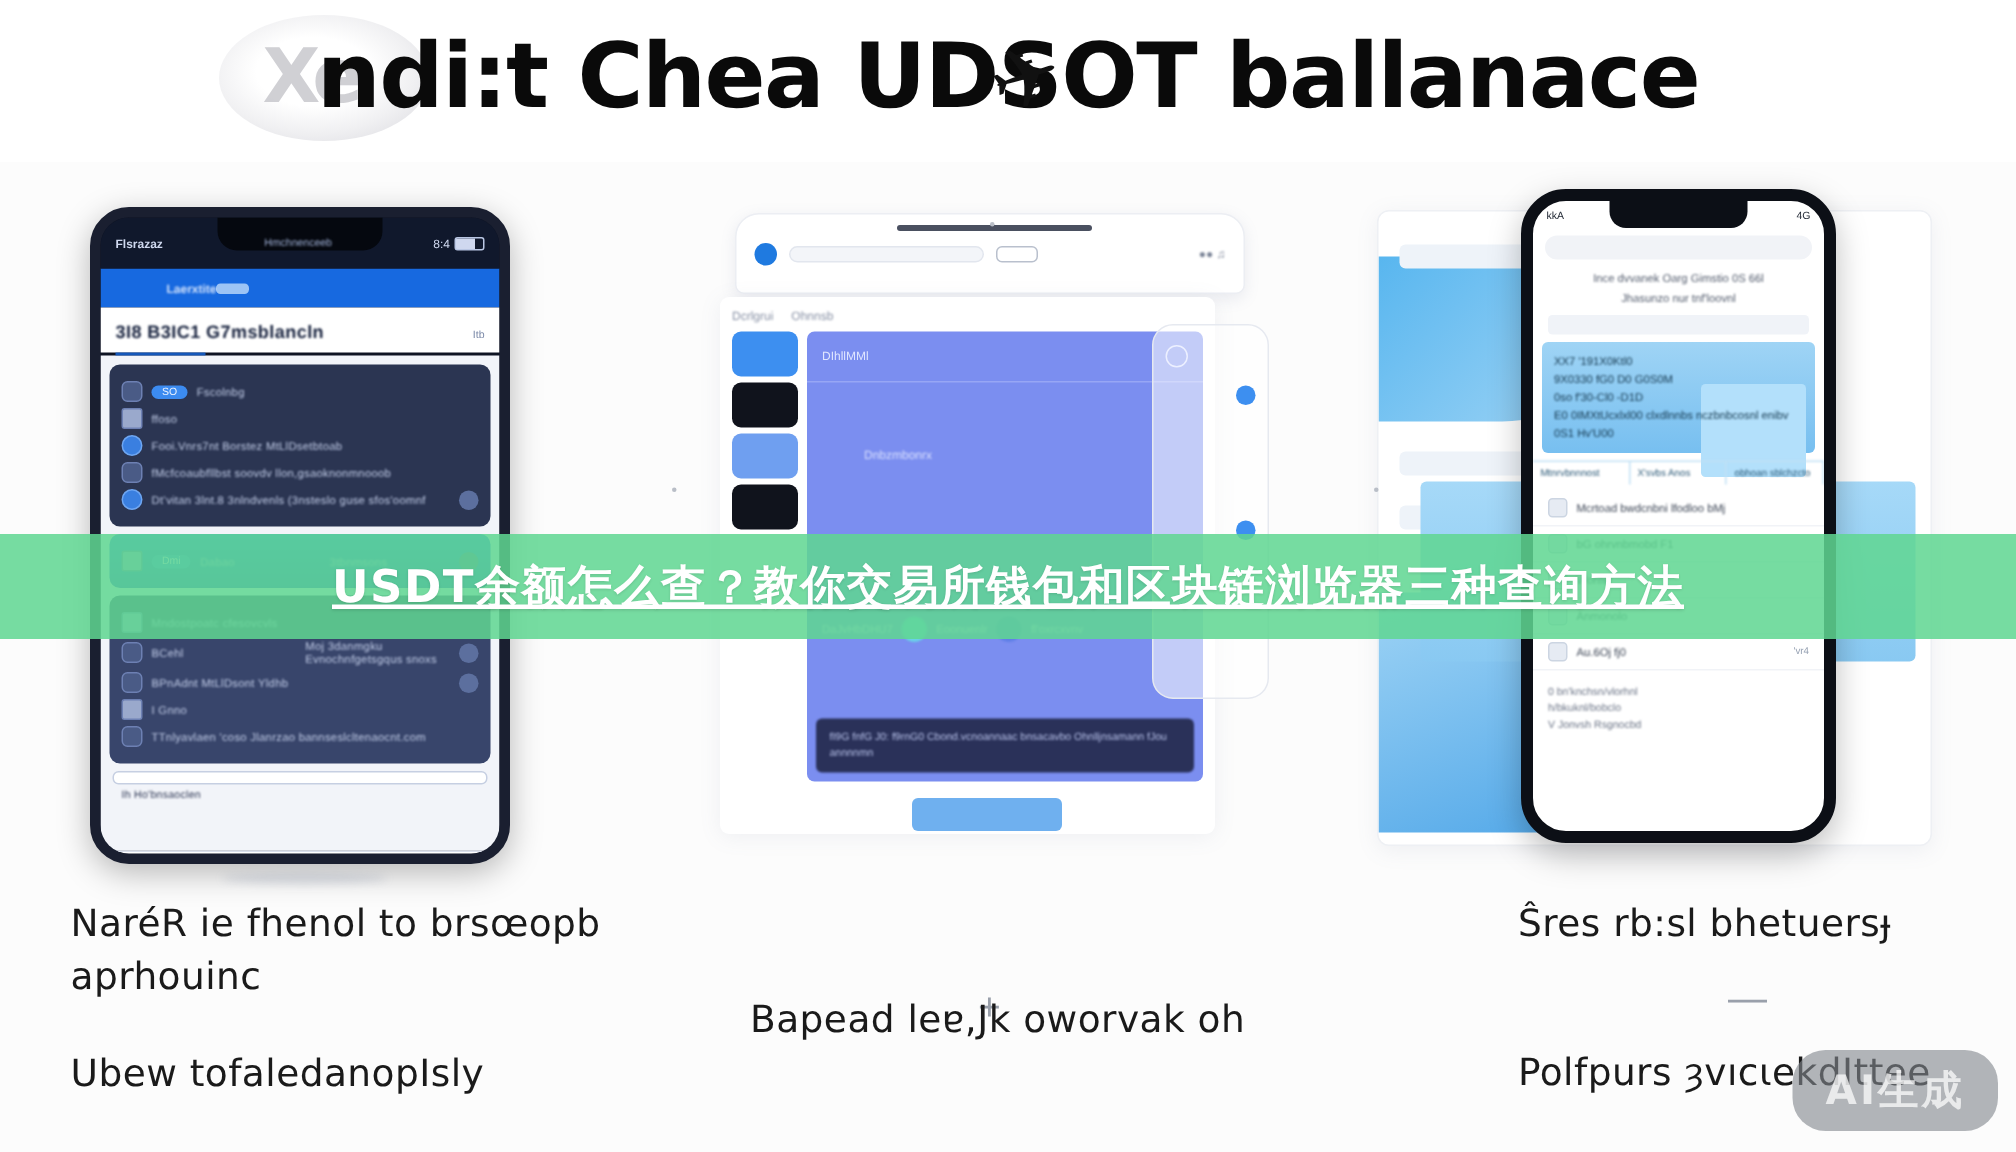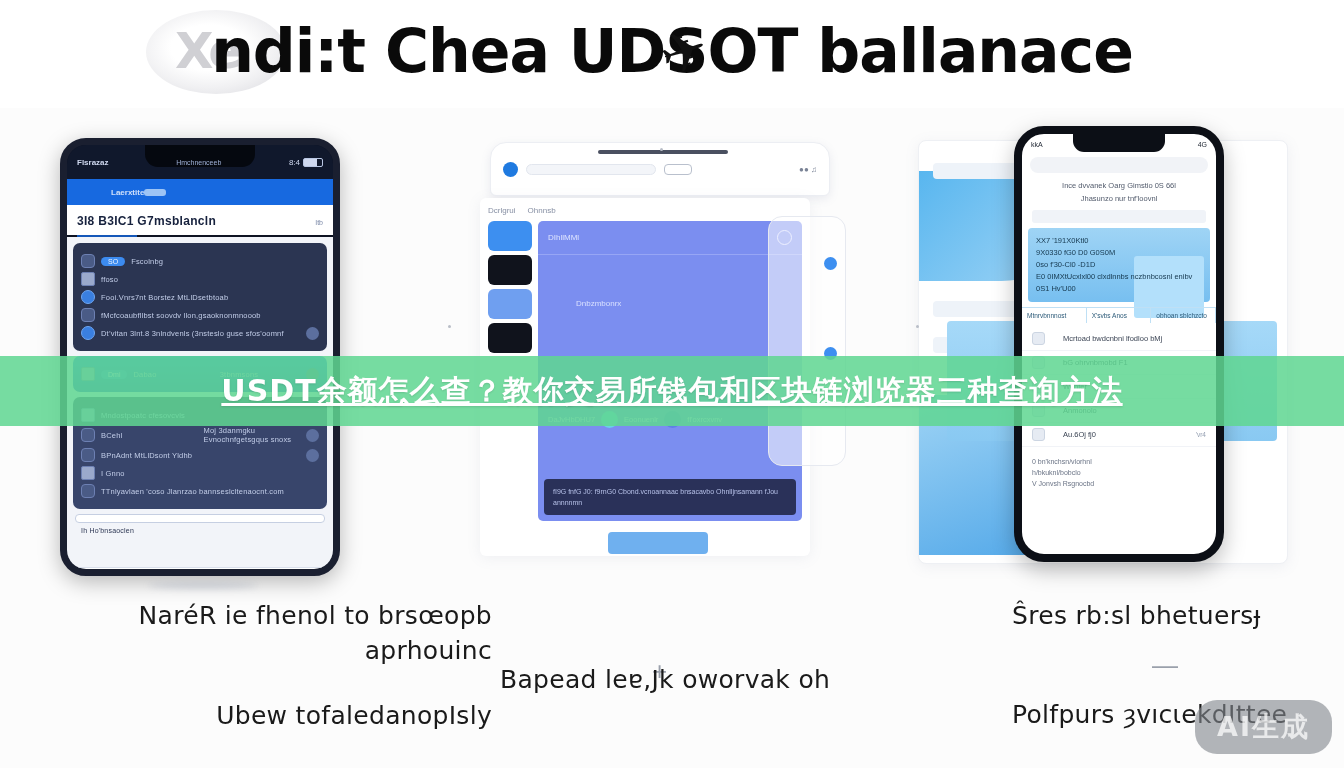--- a/index.html
+++ b/index.html
@@ -292,21 +292,21 @@
   }
   .p3-card .l { filter: blur(.65px); line-height: 12px; }
   .p3-card-box { position: absolute; right: 12px; top: 122px; width: 70px; height: 62px; background: #b3e0fb; border-radius: 3px;}
   .p3-cols {
     display: flex; border-top: 1px solid #bfe0f5;
     font-size: 6.5px; color: #2c5a78; filter: blur(.6px);
   }
   .p3-cols div { flex: 1; padding: 4px 5px; border-right: 1px solid #bfe0f5; }
   .p3-list { padding: 4px 0; }
   .p3-li {
-    display: flex; align-items: center; gap: 18px;
+    display: flex; align-items: center; gap: 6px;
     padding: 5px 10px; font-size: 7.5px; color: #3b4454;
     border-bottom: 1px solid #f1f3f7;
   }
   .p3-li .ic { width: 13px; height: 13px; border-radius: 3px; background: #e6ebf3; border: 1px solid #ccd5e2; flex: 0 0 13px;}
   .p3-li .tx { filter: blur(.6px); flex: 1; }
   .p3-li .rt { font-size: 6.5px; color: #95a0b2; filter: blur(.5px); }
   .p3-tail { padding: 5px 10px; font-size: 7px; color: #6b7486; filter: blur(.7px); line-height: 11px; }
 
   
   .banner {
@@ -326,21 +326,21 @@
     white-space: nowrap;
     text-decoration: underline;
   }
 
   
   .captions {
     position: absolute; left: 0; top: 598px;
     width: 1344px; height: 170px;
   }
   .cap { position: absolute; top: 0; width: 420px; }
-  .cap-1 { left: 72px; text-align: right; }
+  .cap-1 { left: 47px; }
   .cap-2 { left: 500px; }
   .cap-3 { left: 1012px; }
   .cap-line {
     font-family: "DejaVu Sans", sans-serif;
     font-size: 25px;
     color: #1a1a1a;
     line-height: 35px;
     letter-spacing: .3px;
     filter: blur(.35px);
   }

